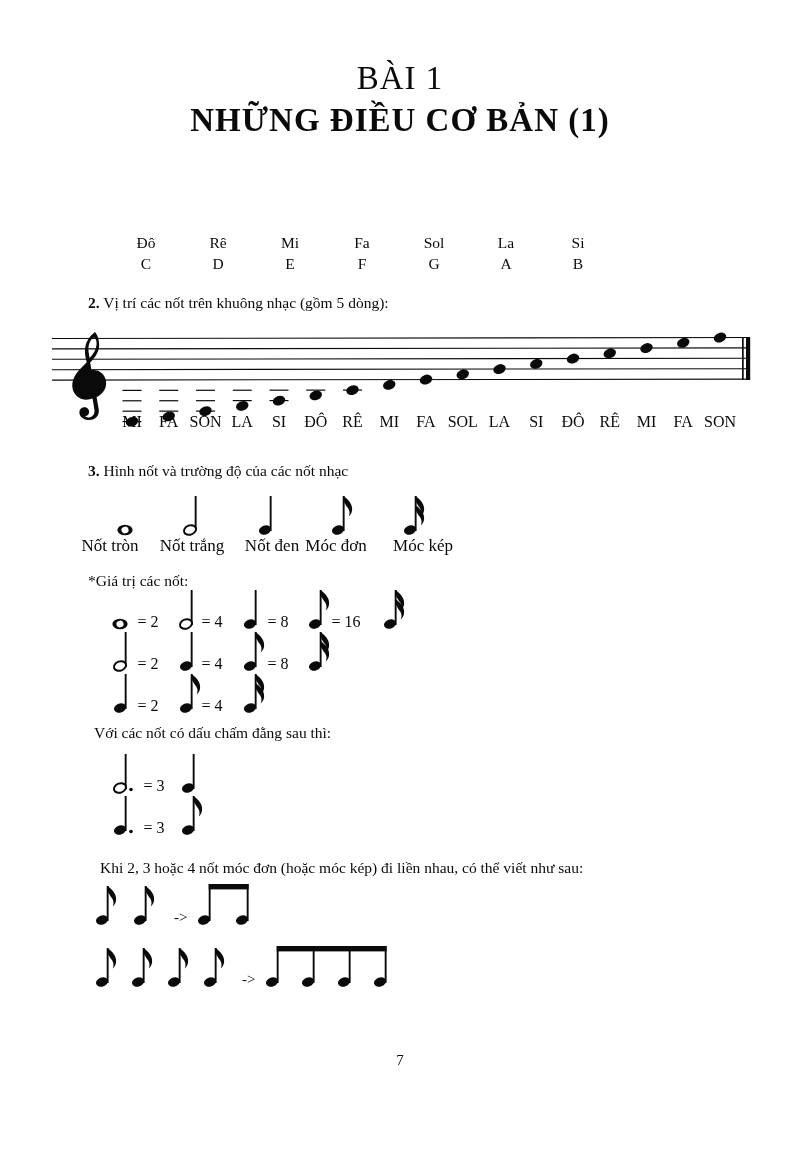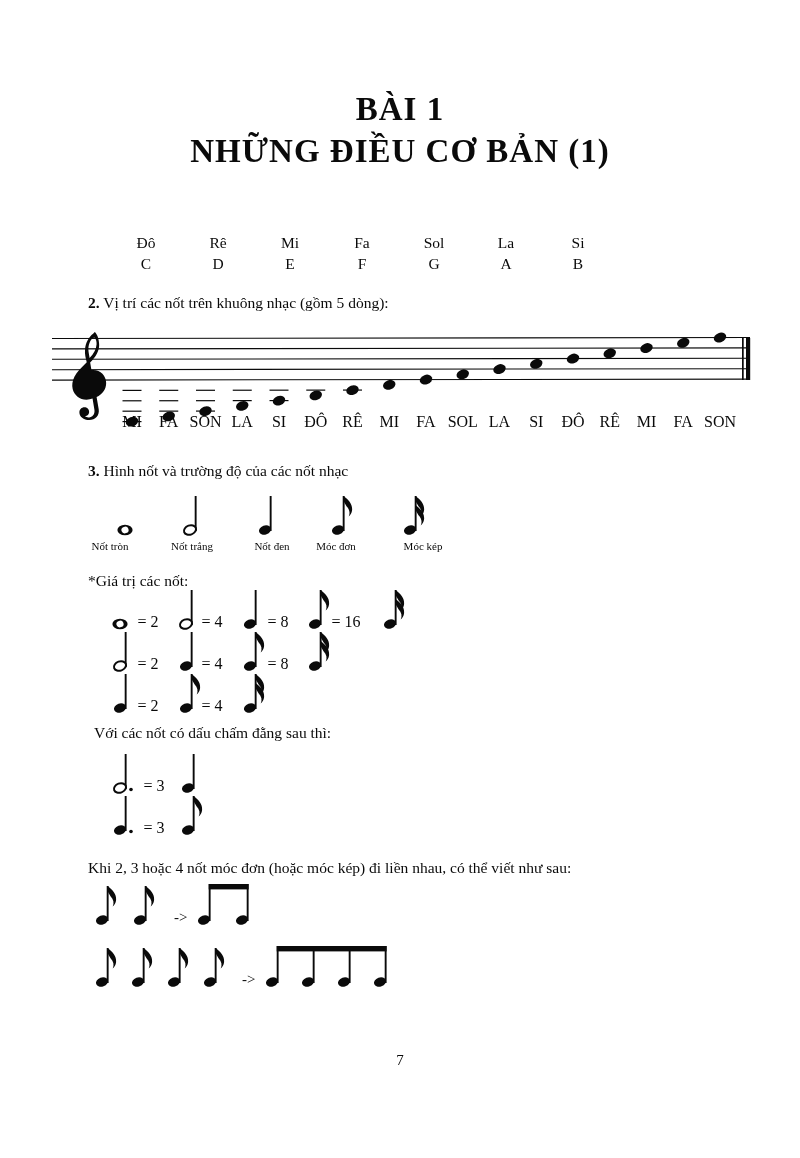--- a/index.html
+++ b/index.html
@@ -22,24 +22,23 @@
   
   .title-block {
     position: absolute;
     left: 0;
     top: 58px;
     width: 800px;
     text-align: center;
   }
   .title-line1 {
     font-size: 33px;
-    font-weight: bold;
+    font-weight: normal;
     letter-spacing: 1px;
     line-height: 40px;
-    margin-top: 31px;
   }
   .title-line2 {
     font-size: 33px;
     font-weight: bold;
     letter-spacing: 1px;
     line-height: 44px;
   }
 
   
   .para {
@@ -101,21 +100,21 @@
   }
   .shape-labels {
     position: absolute;
     left: 80px;
     top: 536px;
     width: 420px;
     height: 22px;
   }
   .shape-labels span {
     position: absolute;
-    font-size: 11px;
+    font-size: 17px;
     line-height: 20px;
     transform: translateX(-50%);
     white-space: nowrap;
   }
 
   
   .eqrow {
     position: absolute;
     height: 46px;
   }
@@ -489,21 +488,21 @@
           <rect x="92.69999999999999" y="2" width="1.9" height="35" fill="#0a0a0a"></rect>
           <g transform="rotate(-20 88 36)">
             <ellipse cx="88" cy="36" rx="6.2" ry="4.6" fill="#0a0a0a" stroke="#0a0a0a" stroke-width="0"></ellipse>
           </g>
           <path d="M93.6 2 c 5 4, 9 8, 8.5 14 c -0.2 2.8, -1.6 5, -3.4 6.6 c 1.6 -3.6, 0.9 -7.2, -2.2 -10.4 L93.6 7.2 Z" fill="#0a0a0a"></path>
         </g>
         <text x="54" y="39" font-size="16" font-family="&quot;Liberation Serif&quot;, &quot;DejaVu Serif&quot;, serif" fill="#0a0a0a" text-anchor="middle">= 3</text>
       </svg>
   </div>
 
-  <div class="para" style="left:88px; top:858px;">Khi 2, 3 hoặc 4 nốt móc đơn (hoặc móc kép) đi liền nhau, có thể viết như sau:</div>
+  <div class="para" style="left:100px; top:858px;">Khi 2, 3 hoặc 4 nốt móc đơn (hoặc móc kép) đi liền nhau, có thể viết như sau:</div>
 
   <div class="beamfig" id="beamrow0" style="left:86px; top:880px;">
     <svg width="300" height="60" viewBox="0 0 300 60">
         <g>
           <rect x="20.700000000000003" y="6" width="1.9" height="35" fill="#0a0a0a"></rect>
           <g transform="rotate(-20 16 40)">
             <ellipse cx="16" cy="40" rx="6.2" ry="4.6" fill="#0a0a0a" stroke="#0a0a0a" stroke-width="0"></ellipse>
           </g>
           <path d="M21.6 6 c 5 4, 9 8, 8.5 14 c -0.2 2.8, -1.6 5, -3.4 6.6 c 1.6 -3.6, 0.9 -7.2, -2.2 -10.4 L21.6 11.2 Z" fill="#0a0a0a"></path>
         </g>

